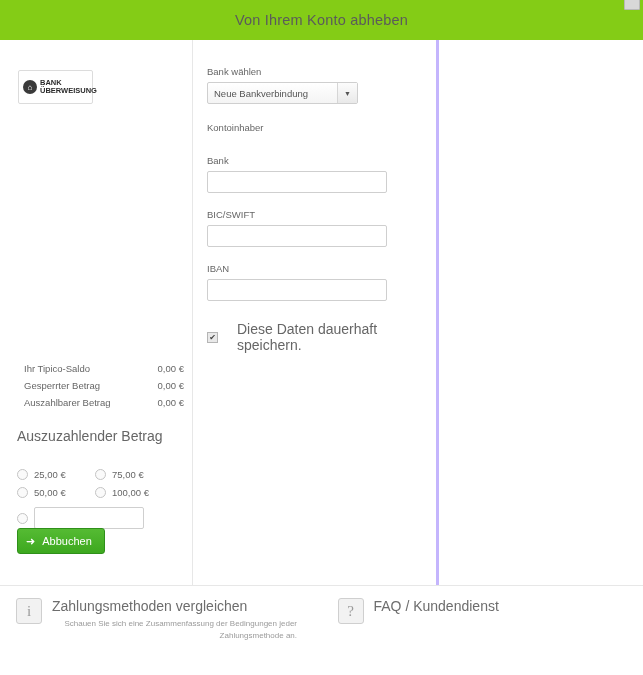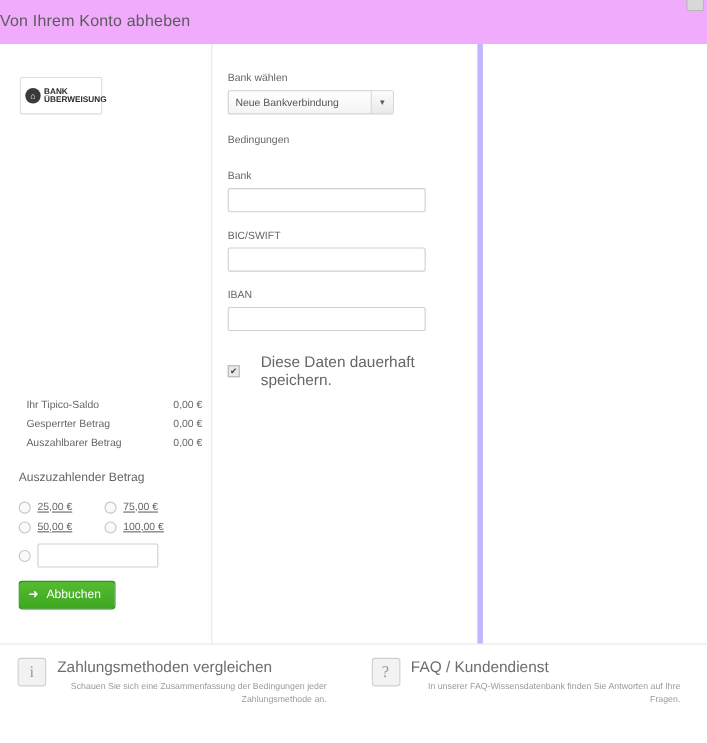--- a/index.html
+++ b/index.html
@@ -15,23 +15,23 @@
     position: relative;
     width: 643px;
     height: 675px;
     background: #ffffff;
   }
   
   .titlebar {
     height: 40px;
     display: flex;
     align-items: center;
-    justify-content: flex-start;
+    justify-content: center;
     position: relative;
-    background: #f0abfc;
+    background: #84cc16;
   }
   .titlebar .title {
     font-size: 14.5px;
     color: #5b5b5b;
     letter-spacing: .2px;
   }
   .corner-icon {
     position: absolute;
     top: -3px;
     right: 3px;
@@ -65,21 +65,21 @@
     height: 545px;
   }
   .col-left {
     width: 193px;
     border-right: 1px solid #e7e7e7;
     position: relative;
     padding: 0;
   }
   .col-mid {
     width: 246px;
-    border-right: 5px solid #c4b5fd;
+    border-right: 3px solid #c4b5fd;
     padding: 26px 14px 0 14px;
   }
   .col-right {
     flex: 1;
   }
   
   .bank-logo {
     margin: 30px 0 0 18px;
     width: 75px;
     height: 34px;
@@ -121,31 +121,30 @@
     display: flex;
     justify-content: space-between;
     padding: 3px 0;
   }
   .bal-row .val { color: #666; margin-left: 25px; }
 
   .amount-title {
     position: absolute;
     left: 17px;
     top: 388px;
-    font-size: 11px;
+    font-size: 14px;
     color: #666;
   }
   .radios {
     position: absolute;
     left: 17px;
-    top: 412px;
+    top: 425px;
     width: 160px;
     font-size: 9.5px;
     color: #666;
-    text-decoration: underline;
   }
   .radio-line {
     display: flex;
     align-items: center;
     height: 18px;
   }
   .radio-cell {
     display: flex;
     align-items: center;
     width: 78px;
@@ -368,21 +367,21 @@
       </div>
     </div>
 
     <div class="col-mid">
       <div class="field-label">Bank wählen</div>
       <div class="select-wrap">
         <span class="sel-text">Neue Bankverbindung</span>
         <span class="sel-btn">▼</span>
       </div>
 
-      <div class="field-label spacer-label">Bedingungen</div>
+      <div class="field-label spacer-label">Kontoinhaber</div>
 
       <div class="field-label">Bank</div>
       <input class="text-input" type="text" value="" style="">
 
       <div class="field-label">BIC/SWIFT</div>
       <input class="text-input" type="text" value="" style="">
 
       <div class="field-label">IBAN</div>
       <input class="text-input" type="text" value="" style="">
 
@@ -400,18 +399,17 @@
       <div class="foot-icon">i</div>
       <div class="foot-text">
         <div class="ft-title">Zahlungsmethoden vergleichen</div>
         <div class="ft-desc">Schauen Sie sich eine Zusammenfassung der Bedingungen jeder Zahlungsmethode an.</div>
       </div>
     </div>
     <div class="foot-item">
       <div class="foot-icon">?</div>
       <div class="foot-text">
         <div class="ft-title">FAQ / Kundendienst</div>
-        <div class="ft-desc">In unserer FAQ-Wissensdatenbank finden Sie Antworten auf Ihre Fragen.</div>
       </div>
     </div>
   </div>
 
 </div>
 
 </body></html>

